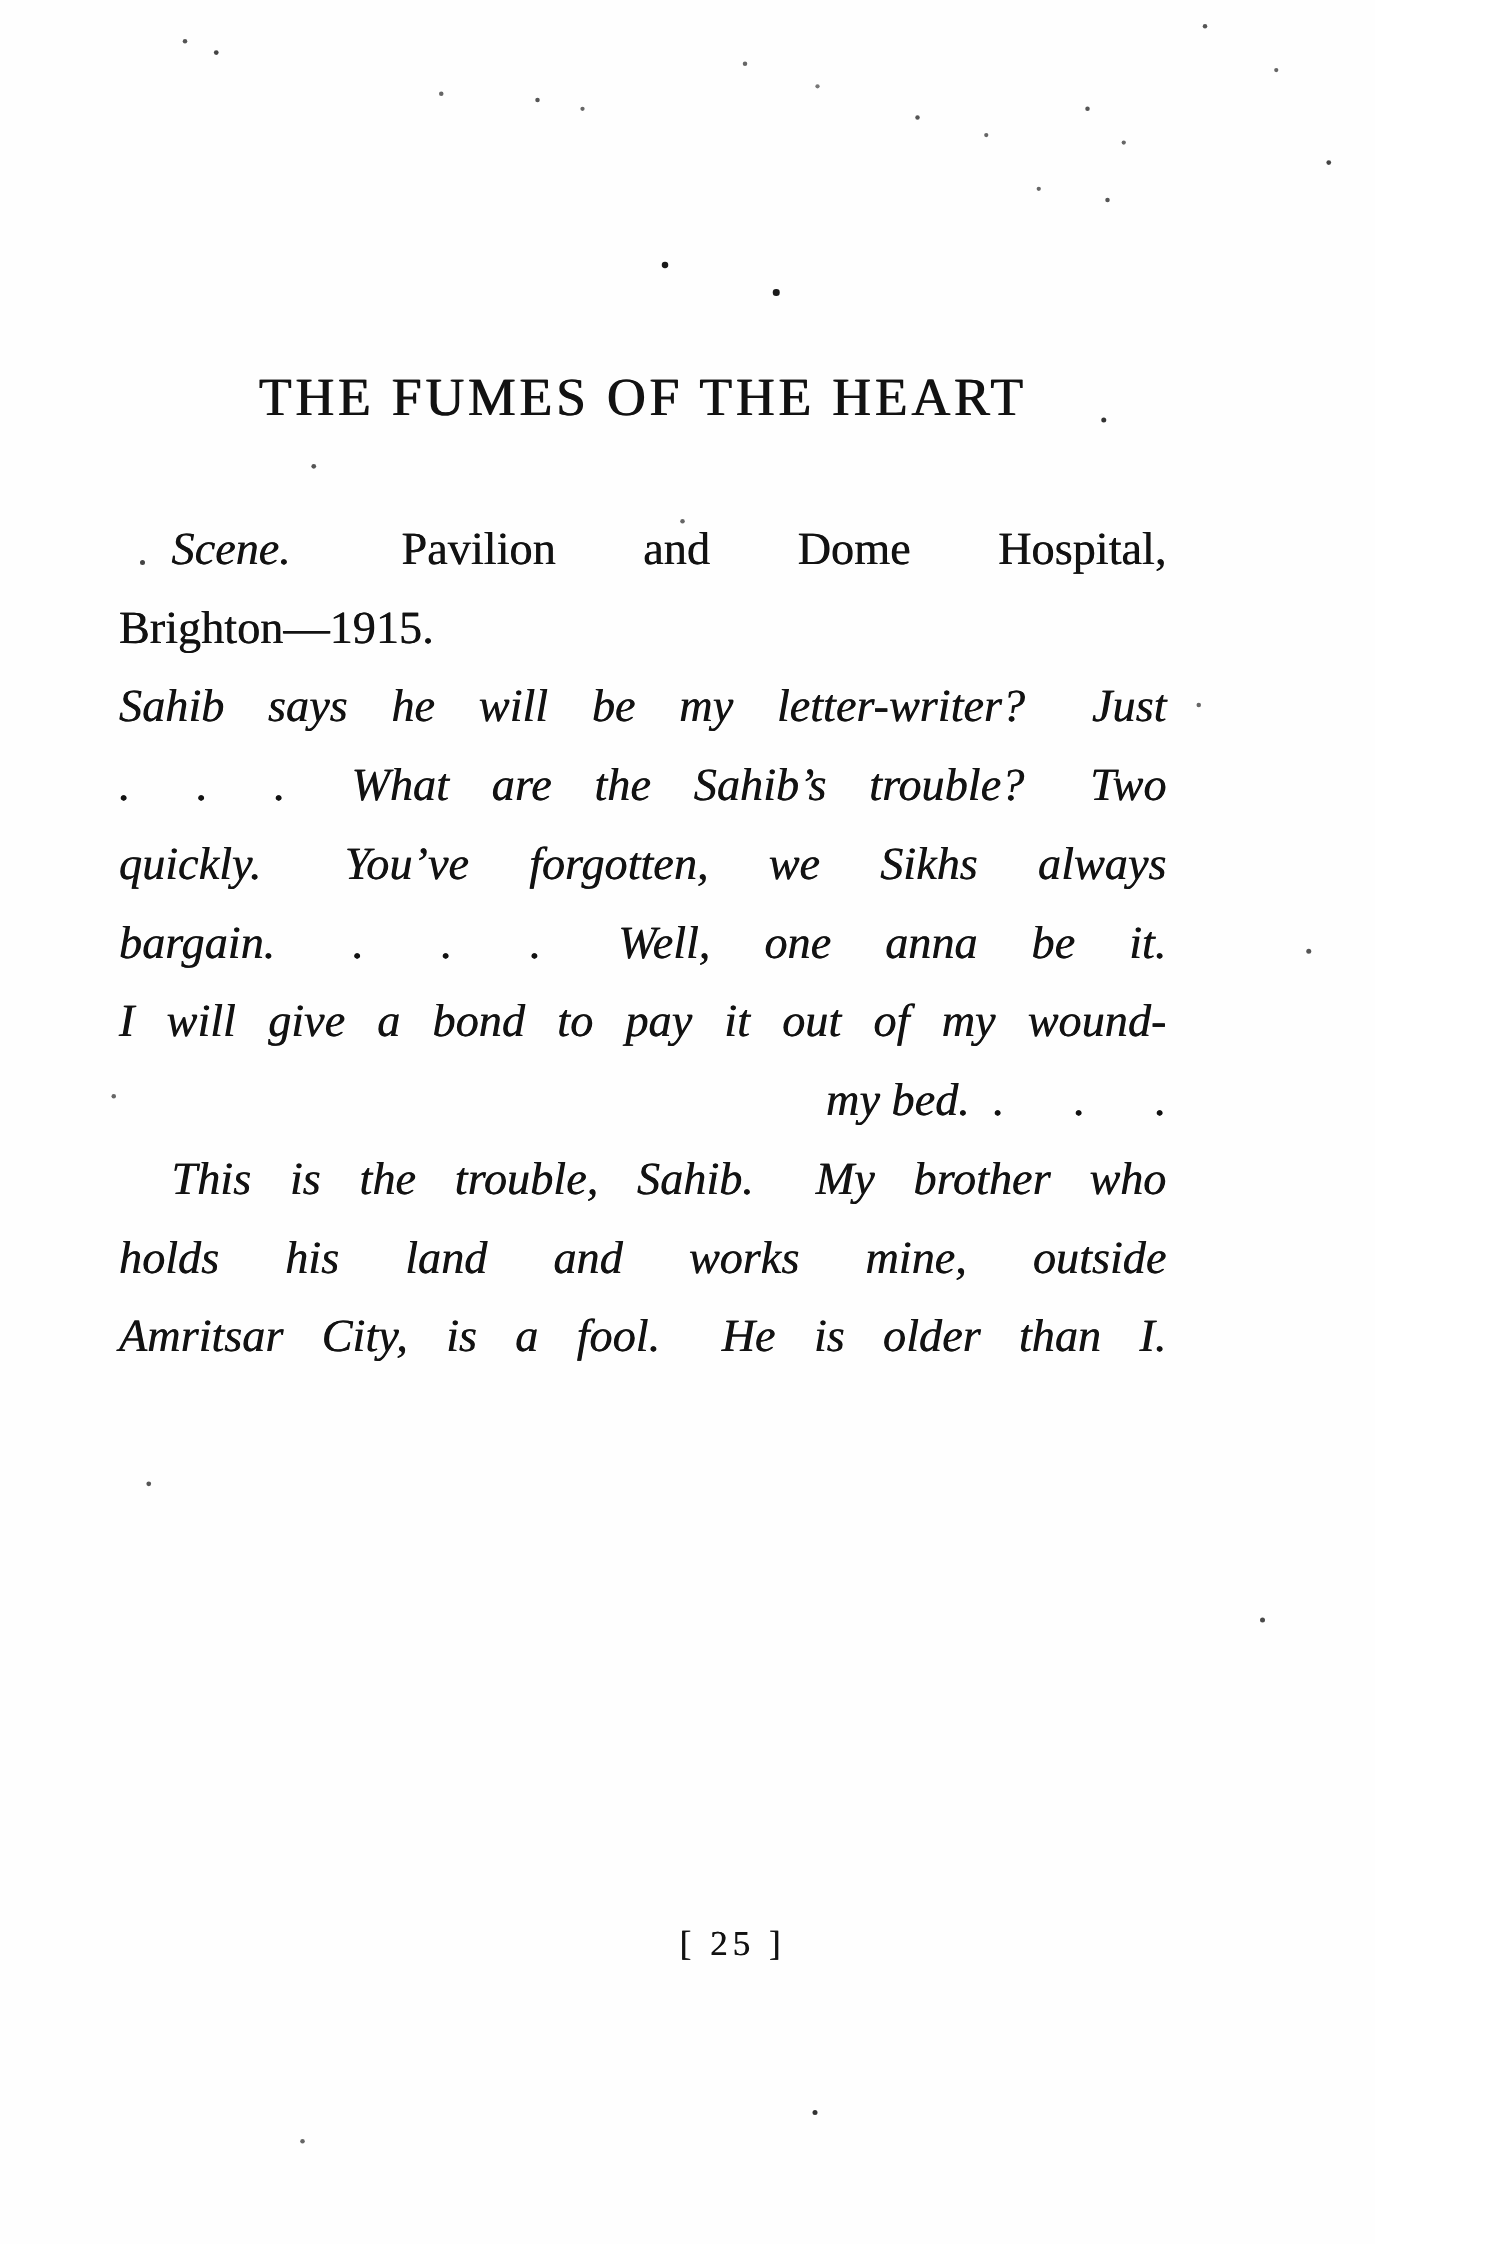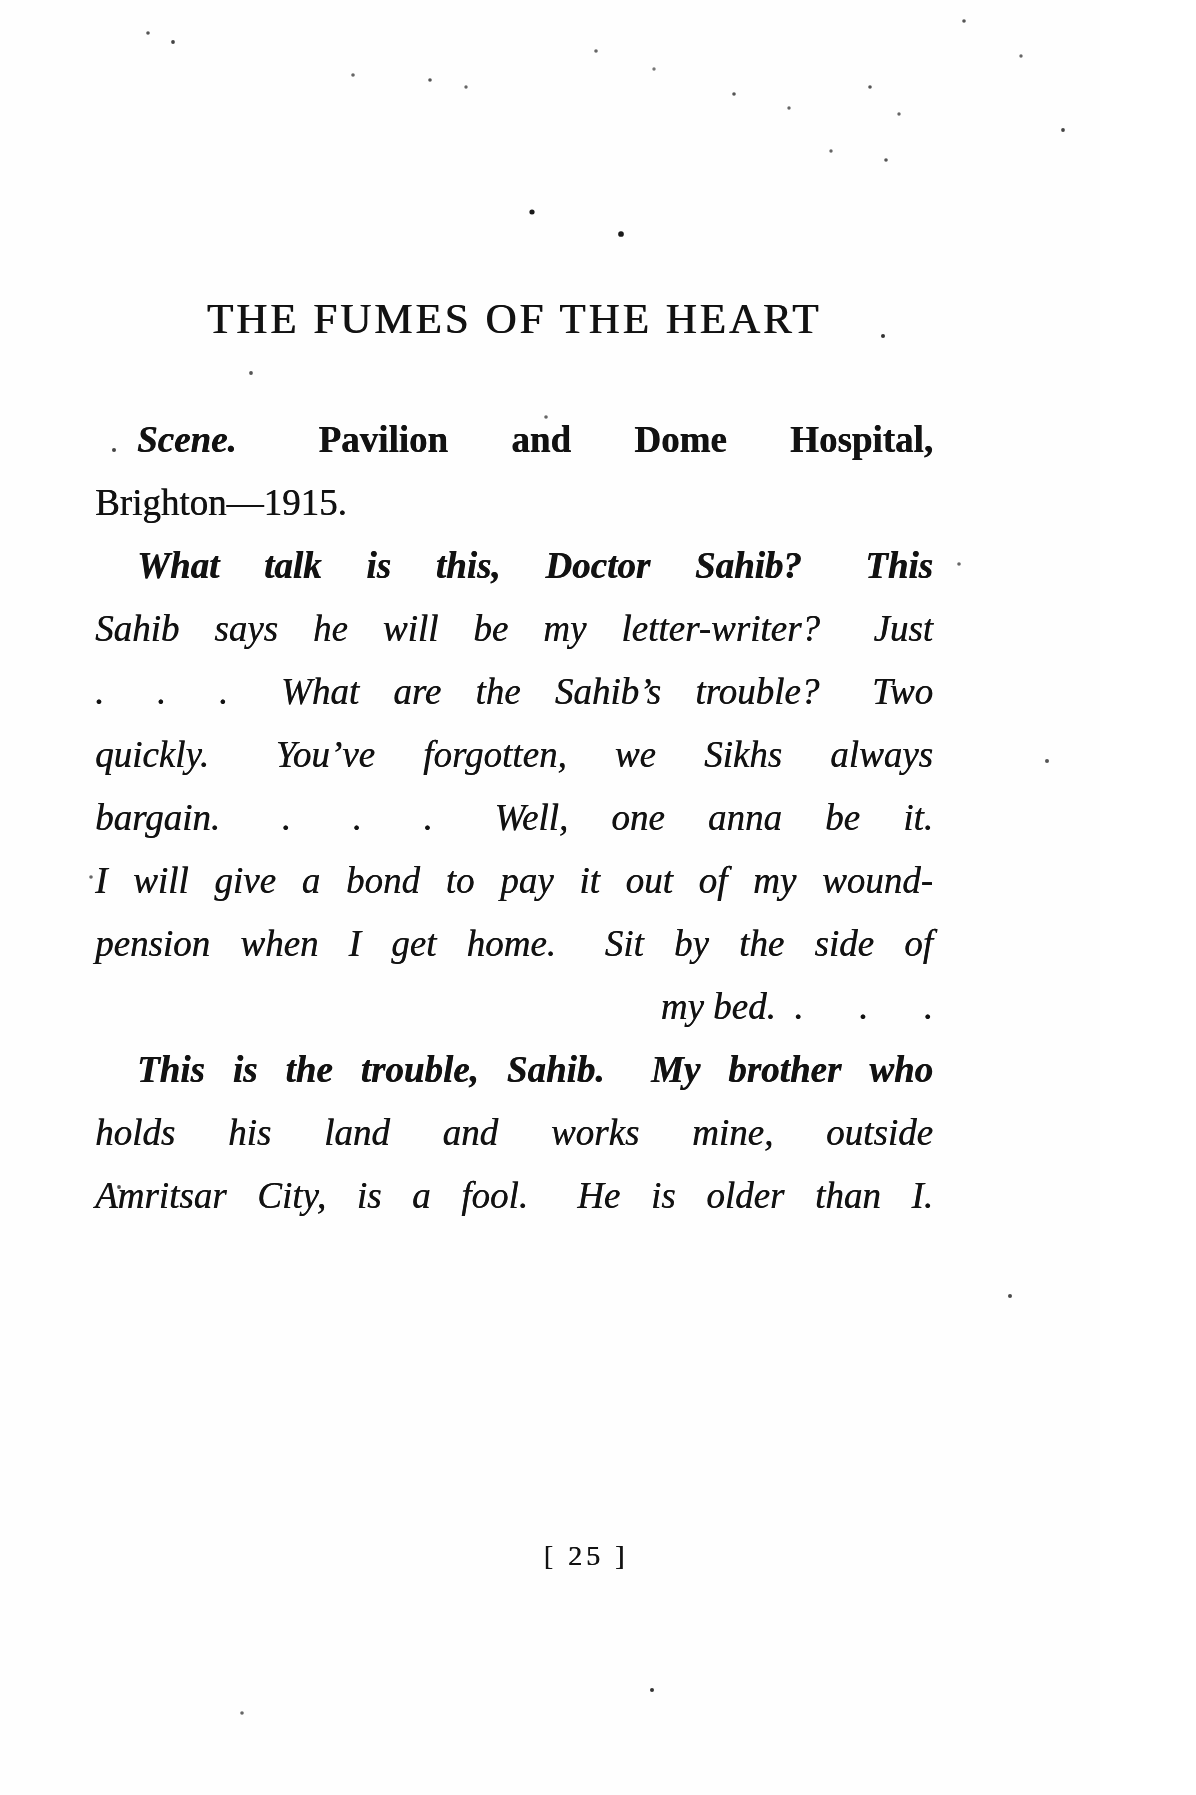--- a/index.html
+++ b/index.html
@@ -24,21 +24,21 @@
   .text-block{
     position:absolute;left:95px;top:408px;width:838px;
     font-size:37px;line-height:63px;letter-spacing:0;
   }
   .line{height:63px;white-space:nowrap;}
   .line.j{
     white-space:normal;
     text-align:justify;text-align-last:justify;
     word-spacing:-1px;
   }
-  .line.indent{text-indent:42px;font-weight:bold;}
+  .line.indent{text-indent:42px;}
   .it{font-style:italic;text-align:right;}
   .footer{
     position:absolute;left:95px;top:1540px;width:838px;
     text-align:center;font-size:28px;letter-spacing:4px;
     transform:translateX(72px);
   }
   
   .specks{
     position:absolute;top:0;left:0;width:2px;height:2px;border-radius:50%;
     background:transparent;
@@ -79,27 +79,25 @@
 
 <div class="page">
   <div class="specks"></div>
 
   <h1 class="title">THE FUMES OF THE HEART</h1>
 
   <div class="text-block">
     <div class="line j indent"><span class="it">Scene.</span> <span> Pavilion and Dome Hospital,</span></div>
     <div class="line">Brighton—1915.</div>
 
-    <div class="line j it indent">What talk is this, Doctor Sahib?  This</div>
     <div class="line j it">Sahib says he will be my letter-writer?  Just</div>
     <div class="line j it">.  .  .  What are the Sahib’s trouble?  Two</div>
     <div class="line j it">quickly.  You’ve forgotten, we Sikhs always</div>
     <div class="line j it">bargain.  .  .  .  Well, one anna be it.</div>
     <div class="line j it">I will give a bond to pay it out of my wound-</div>
-    <div class="line j it">pension when I get home.  Sit by the side of</div>
     <div class="line it">my bed. .  .  .</div>
 
     <div class="line j it indent">This is the trouble, Sahib.  My brother who</div>
     <div class="line j it">holds his land and works mine, outside</div>
     <div class="line j it">Amritsar City, is a fool.  He is older than I.</div>
   </div>
 
   <div class="footer">[ 25 ]</div>
 </div>
 

